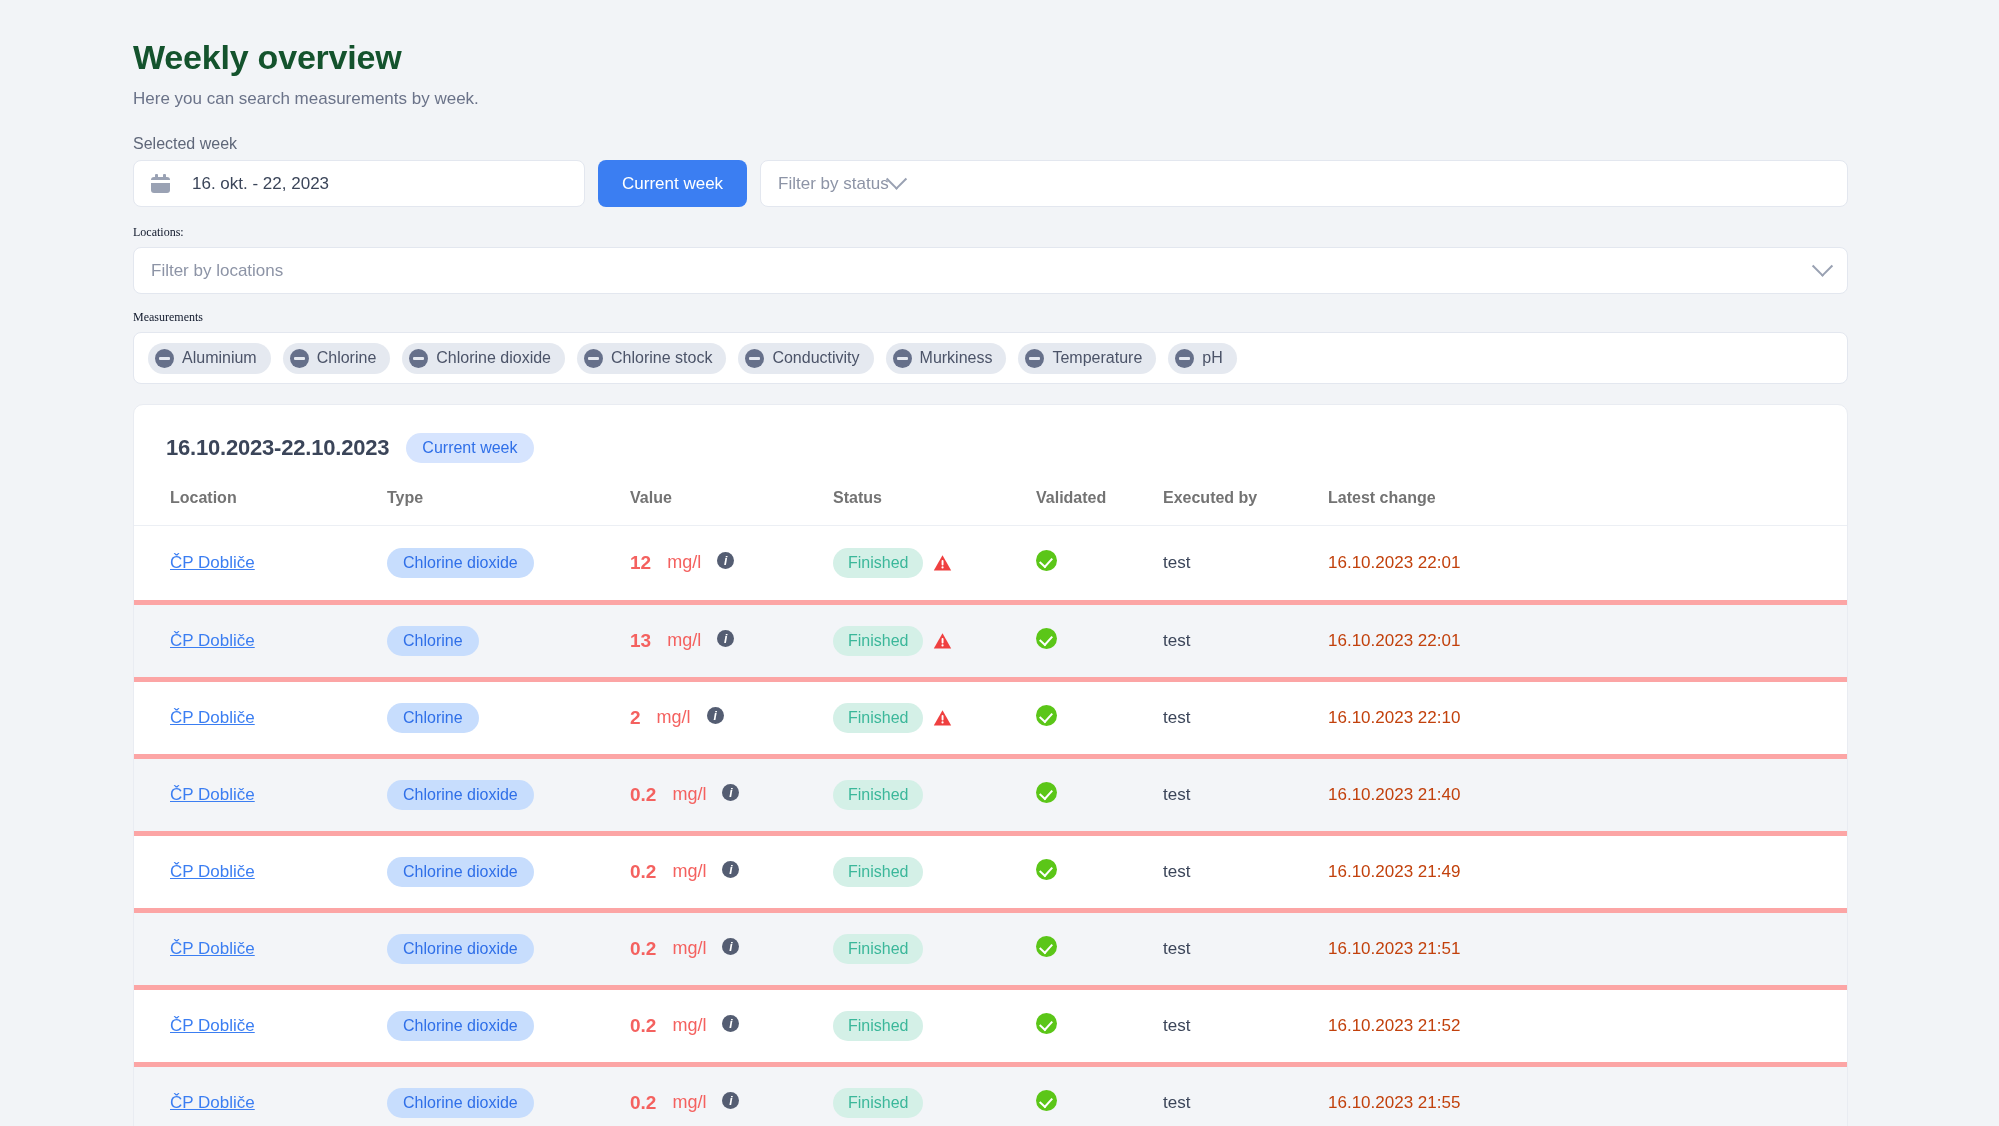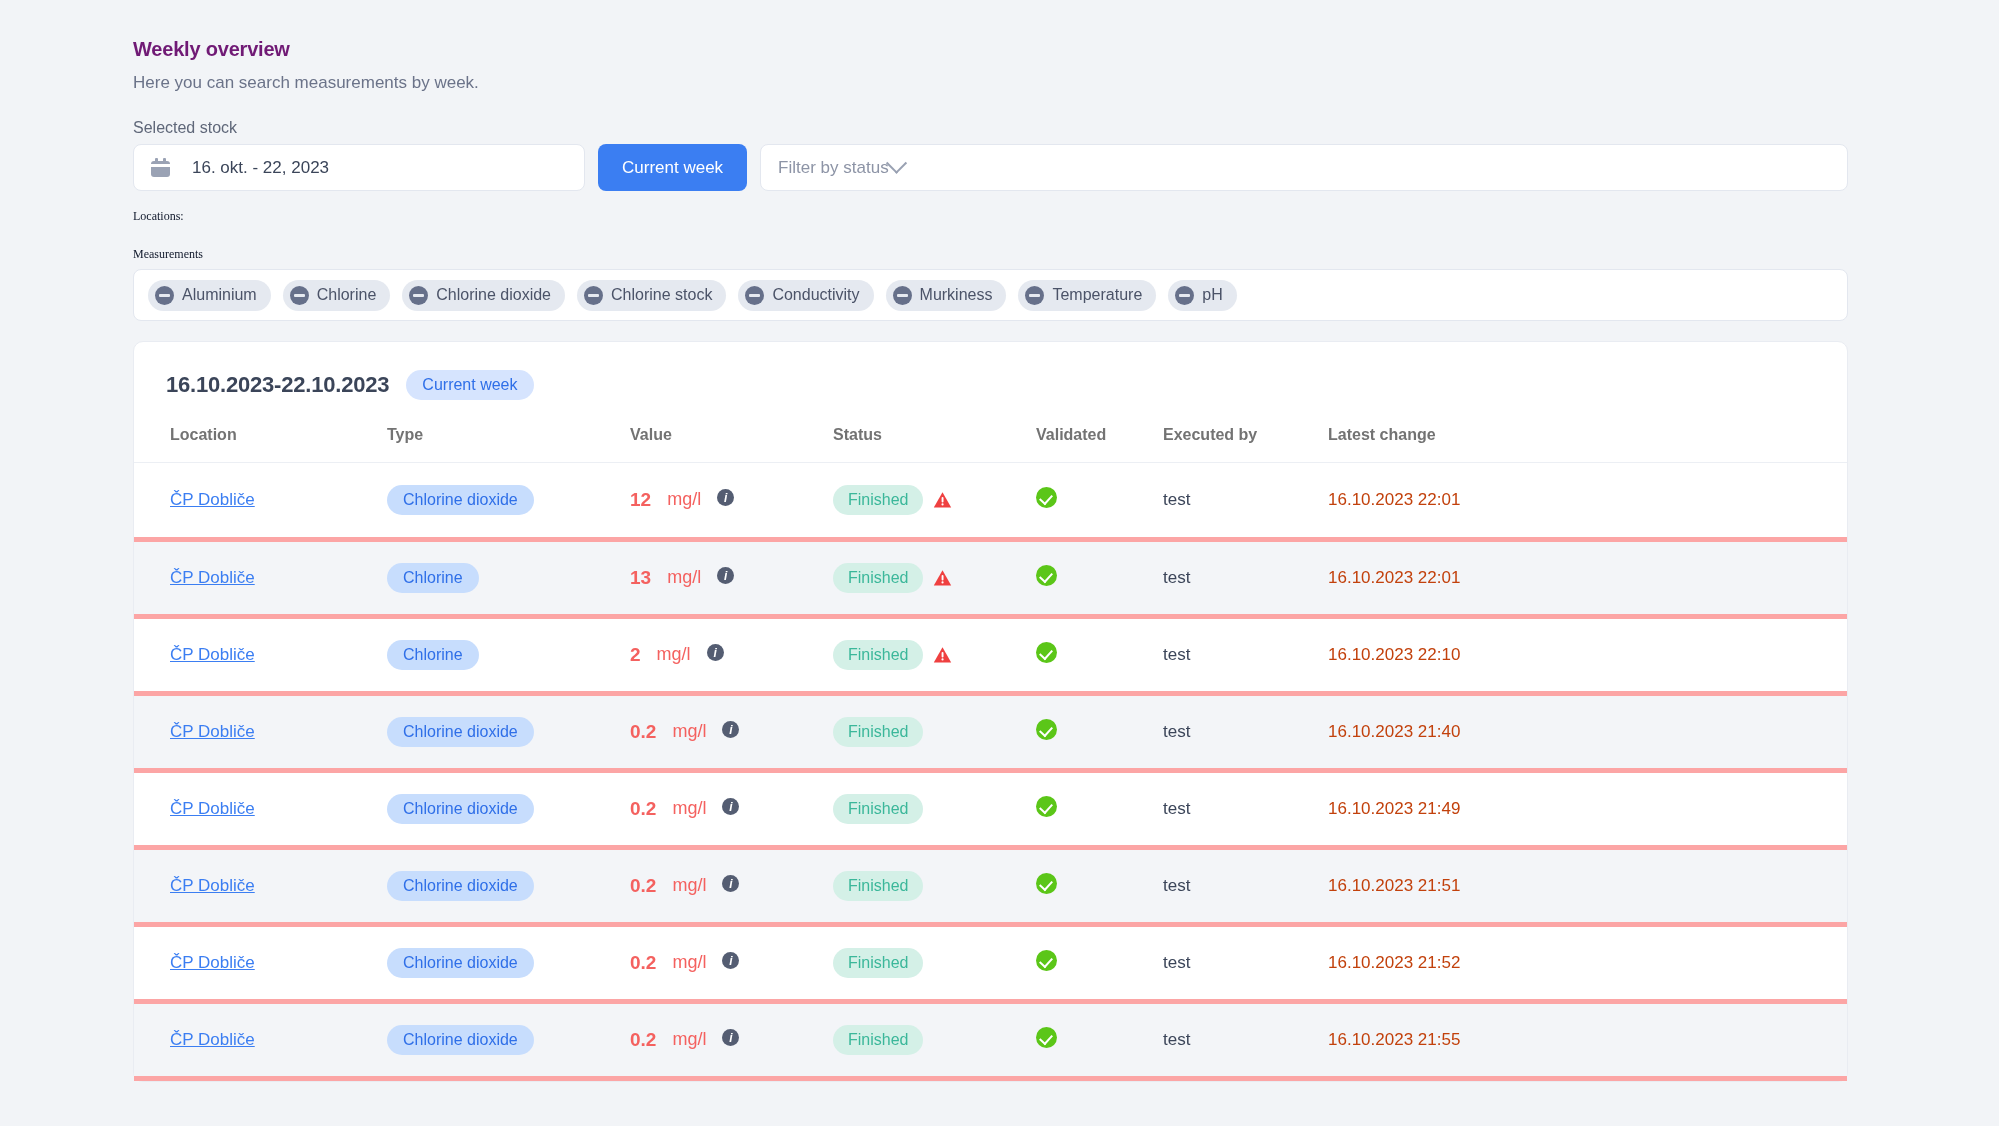--- a/index.html
+++ b/index.html
@@ -7,23 +7,23 @@
     width: 1999px;
     height: 1126px;
     overflow: hidden;
     background: #f2f4f7;
     font-family: "Liberation Sans", sans-serif;
     -webkit-font-smoothing: antialiased;
   }
   .page { padding: 38px 0 0 133px; width: 1999px; }
 
   .page-title {
-    font-size: 20px;
+    font-size: 34px;
     font-weight: 700;
-    color: #701a75;
+    color: #14532d;
     letter-spacing: -0.2px;
   }
   .page-subtitle {
     font-size: 17px;
     color: #6b7389;
     margin-top: 12px;
   }
 
   .field-label {
     font-size: 16px;
@@ -234,21 +234,21 @@
 </head>
 <body>
 
 <div class="page">
 
   <div class="page-title">Weekly overview</div>
   <div class="page-subtitle">Here you can search measurements by week.</div>
 
   <div style="height:26px"></div>
 
-  <div class="field-label">Selected stock</div>
+  <div class="field-label">Selected week</div>
 
   <div class="row-controls">
     <div class="control date-input">
       <span class="cal-icon">
         <span class="t1"></span>
           <span class="t2"></span>
         <span class="body"></span>
           <span class="strip"></span>
       </span>
       <span>16. okt. - 22, 2023</span>
@@ -256,20 +256,24 @@
     <button class="btn-primary">Current week</button>
     <div class="control select-control">
       <span>Filter by status</span>
       <span class="chev"></span>
     </div>
   </div>
 
   <div style="height:18px"></div>
 
   <div class="block-label">Locations:</div>
+  <div class="control select-wide">
+    <span>Filter by locations</span>
+    <span class="chev"></span>
+  </div>
 
   <div style="height:16px"></div>
 
   <div class="block-label">Measurements</div>
   <div class="chips-box" id="chips">
       <span class="chip">
         <span class="minus-icon"></span>
         <span>Aluminium</span>
       </span>
       <span class="chip">

